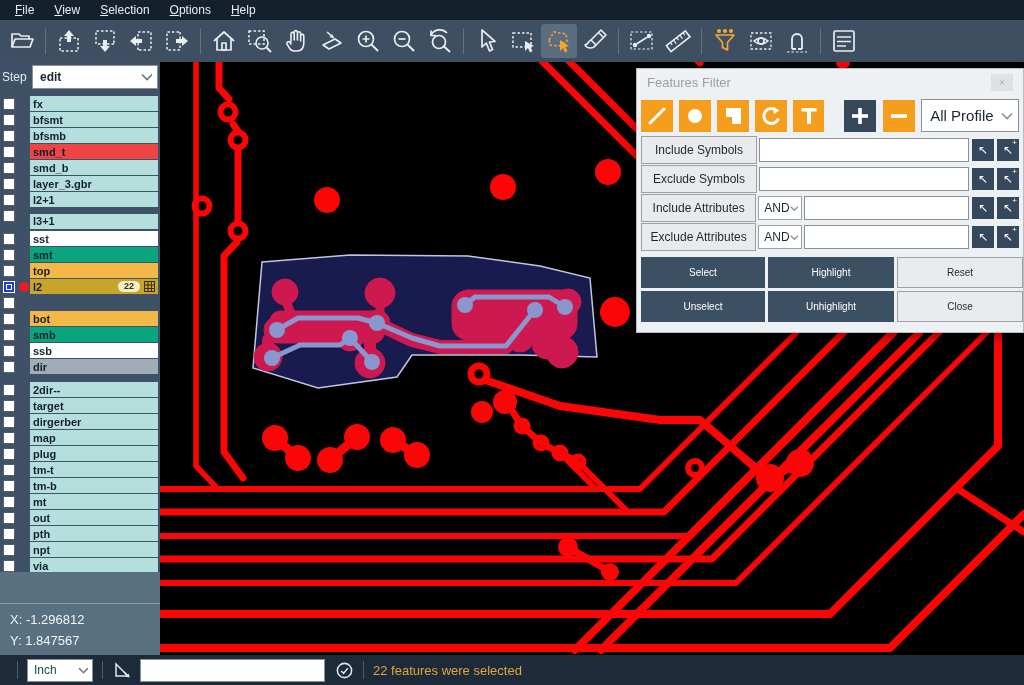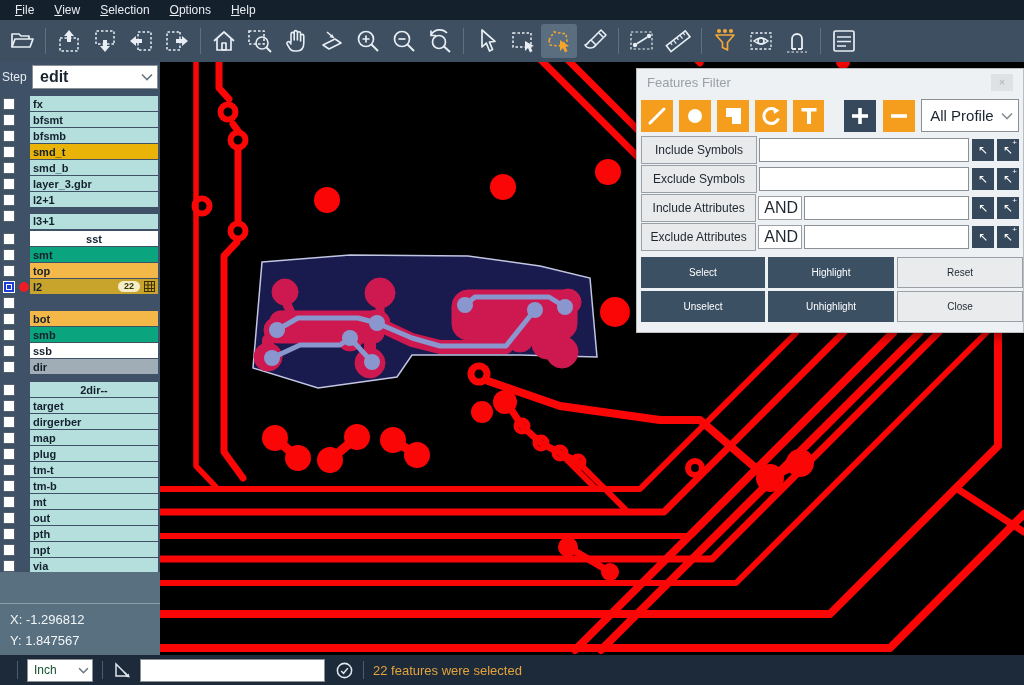--- a/index.html
+++ b/index.html
@@ -21,24 +21,24 @@
   .tbtn.active { background:#5b6e80; }
   .tsep { width:1px; height:26px; background:#5f7183; margin:0 5px; }
   .tbtn svg { display:block; }
 
   
   .sidebar { position:absolute; left:0; top:62px; width:160px; height:593px; background:#3e5166; }
   .steprow { height:30px; display:flex; align-items:center; padding:0 2px; }
   .steplabel { color:#e6ecf2; font-size:12px; width:30px; }
   .stepdd { flex:1; height:24px; background:#fff; border:1px solid #8a9096; display:flex;
             align-items:center; justify-content:space-between; padding:0 4px 0 7px;
-            font-size:16px; font-weight:700; color:#1a2430; }
+            font-size:12px; font-weight:700; color:#1a2430; }
   .layers { padding-top:4px; }
   .lrow { display:flex; align-items:center; height:15px; margin-bottom:1px; position:relative; }
-  .lrow.group-start { margin-top:8px;text-align:center; }
+  .lrow.group-start { margin-top:8px; }
   .cbx { width:12px; height:12px; background:#fff; border:1px solid #55606b; margin-left:3px; position:relative; }
   .cbx.checked { background:#1e3ed8; border-color:#fff; }
   .cbx.checked::after { content:""; position:absolute; left:2px; top:2px; right:2px; bottom:2px;
                         border:1.5px solid #fff; }
   .ldot { width:10px; height:10px; border-radius:50%; margin-left:4px; visibility:hidden; }
   .ldot.show { visibility:visible; background:#ee1c24; }
   .lbar { position:absolute; left:30px; width:128px; height:15px; display:flex; align-items:center;
           padding:0 3px; }
   .lname { font-size:11px; font-weight:700; color:#13202e; white-space:nowrap; flex:1; }
   .lbadge { display:none; background:#f4eec8; color:#3a3000; font-size:9px; font-weight:700;
@@ -67,21 +67,21 @@
   .fbtn.navy { background:#36495c; margin-left:14px; }
   .fbtn.minus { margin-left:1px; }
   .profile-dd { margin-left:auto; width:98px; height:33px; background:#fff; border:1px solid #8a9096;
                 display:flex; align-items:center; justify-content:space-between; padding:0 5px 0 8px;
                 font-size:15px; color:#1a2430; }
   .filt-row { display:flex; align-items:center; height:24px; margin:0 4px 5px 4px; }
   .filt-label { width:116px; height:28px; background:#e9eaeb; border:1px solid #9aa0a6;
                 display:flex; align-items:center; justify-content:center; color:#1f2731; font-size:12px; }
   .and-dd { width:44px; height:24px; background:#fff; border:1px solid #9aa0a6; margin-left:2px;
             display:flex; align-items:center; justify-content:space-between; padding:0 3px 0 5px;
-            font-size:16px; color:#1f2731; }
+            font-size:12px; color:#1f2731; }
   .filt-input { flex:1; height:24px; background:#fff; border:1px solid #8a9096; margin-left:2px;
                 font-size:12px; padding:0 4px; font-family:"Liberation Sans",sans-serif; }
   .arrow-btn { width:22px; height:22px; background:#36495c; color:#fff; margin-left:3px; display:flex;
                align-items:center; justify-content:center; font-size:12px; position:relative; }
   .arrow-btn .plus { position:absolute; top:-1px; right:2px; font-size:8px; }
   .action-grid { display:grid; grid-template-columns:124px 126px 126px; gap:3px; margin:8px 4px 0 4px; }
   .act-btn { height:31px; display:flex; align-items:center; justify-content:center; font-size:10px; }
   .act-btn.navy { background:#3c5064; color:#fff; }
   .act-btn.light { background:#e9ebec; border:1px solid #9aa0a6; color:#1f2731; }
 
@@ -301,21 +301,21 @@
       <span class="cbx"></span>
       <span class="ldot"></span>
       <div class="lbar" style="background: rgb(181, 223, 220);">
         <span class="lname">bfsmb</span>
 
       </div>
     </div>
         <div class="lrow">
       <span class="cbx"></span>
       <span class="ldot"></span>
-      <div class="lbar" style="background: #eab308;">
+      <div class="lbar" style="background: #ef4444;">
         <span class="lname">smd_t</span>
 
       </div>
     </div>
         <div class="lrow">
       <span class="cbx"></span>
       <span class="ldot"></span>
       <div class="lbar" style="background: rgb(181, 223, 220);">
         <span class="lname">smd_b</span>
 

